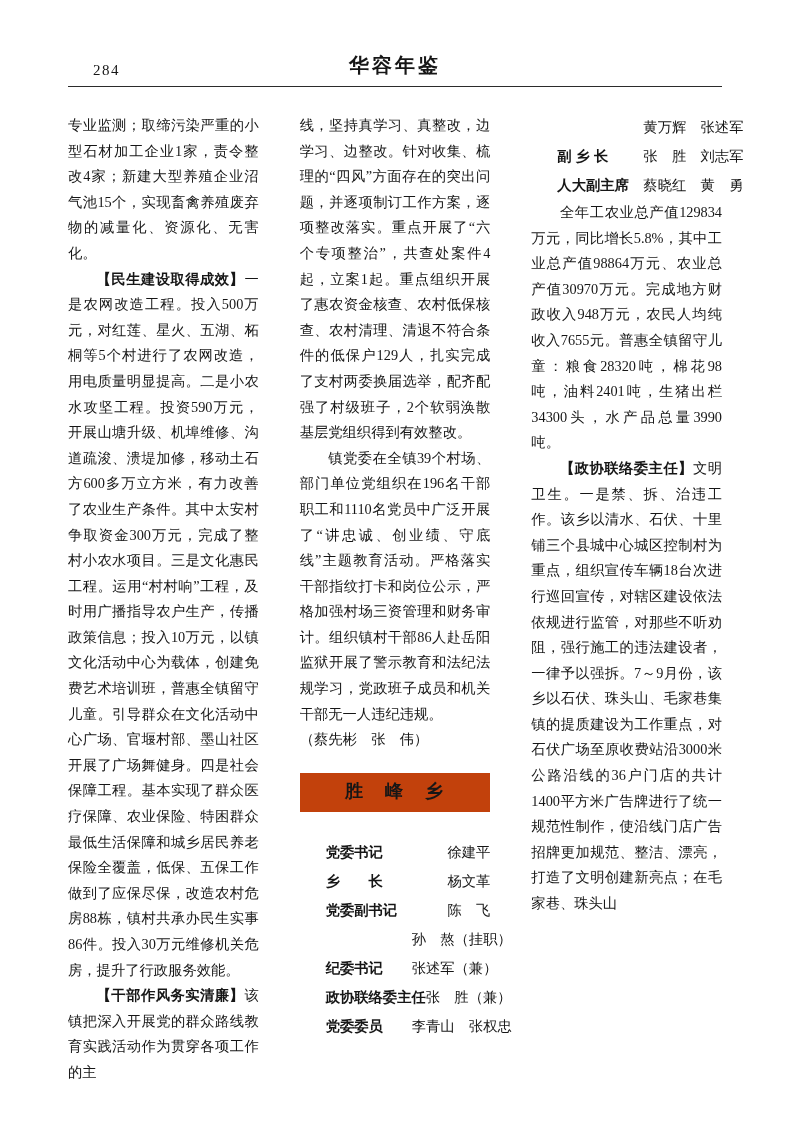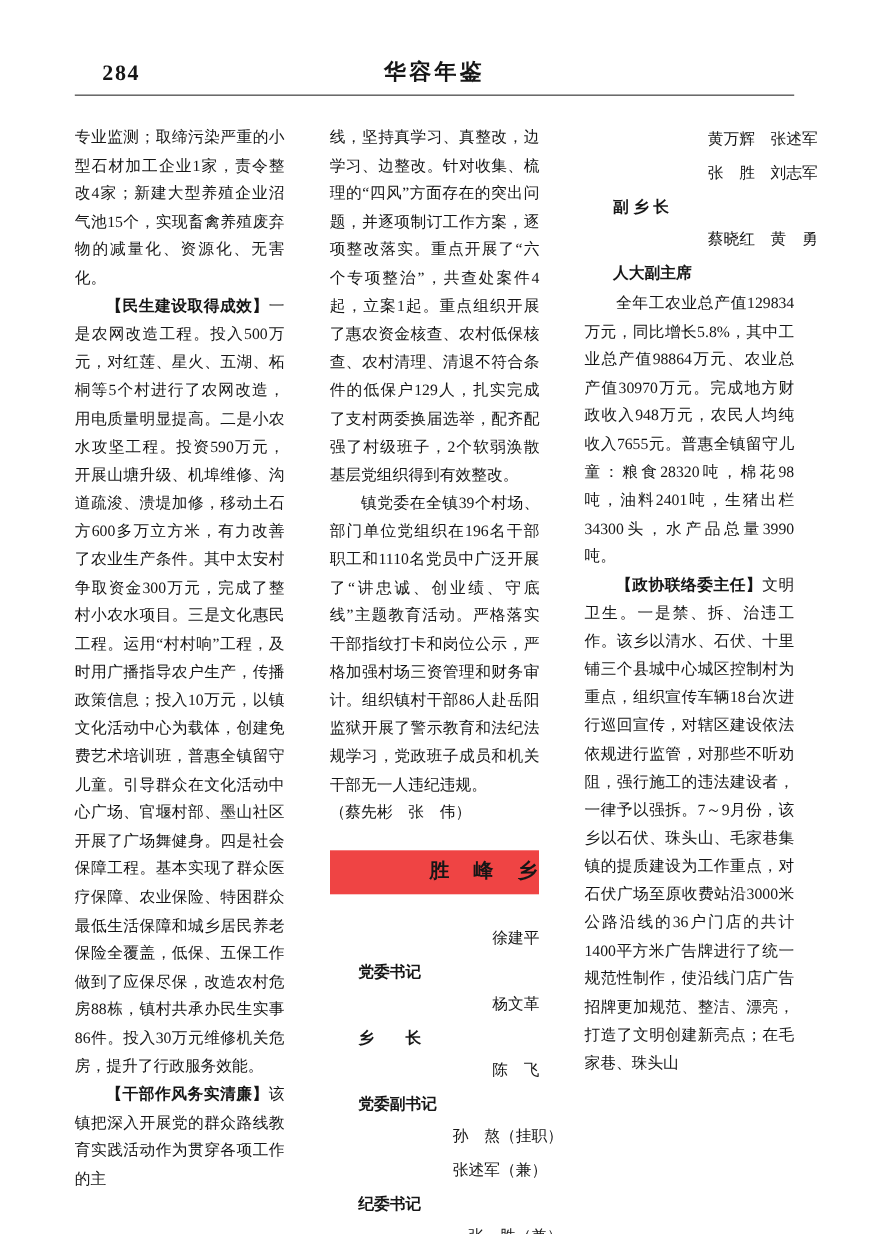--- a/index.html
+++ b/index.html
@@ -1,32 +1,32 @@
 <!DOCTYPE html>
 <html><head>
 <meta charset="utf-8">
 <style>
   * { box-sizing: border-box; margin: 0; padding: 0; }
   html, body { width: 793px; height: 1122px; }
   body { background: #ffffff; font-family: "Liberation Serif", "DejaVu Serif", serif; color: #161616; }
   .page { position: relative; width: 793px; height: 1122px; padding: 60px 71px 0 68px; overflow: hidden; background: #ffffff; }
   .page-header { position: relative; height: 27px; border-bottom: 1.3px solid #2b2b2b; }
-  .page-number { position: absolute; left: 25px; bottom: 7px; font-size: 20px; letter-spacing: 1.5px; font-weight: bold; }
+  .page-number { position: absolute; left: 25px; bottom: 7px; font-size: 15px; letter-spacing: 1.5px; }
   .book-title { position: absolute; left: 0; right: 0; bottom: 7px; text-align: center; font-weight: bold; font-size: 20px; letter-spacing: 3px; }
   .columns { display: flex; gap: 41px; margin-top: 26px; }
   .col { flex: 1 1 0; min-width: 0; font-size: 14.3px; line-height: 25.6px; text-align: justify; }
   p.para { text-align: justify; }
   .indent { text-indent: 2em; }
   .lead { font-weight: bold; font-family: "Liberation Sans", "DejaVu Sans", sans-serif; }
   .byline { text-align: right; padding-right: 4px; }
-  .section-title-bar { margin: 20px 0 26px; background: #ef4444; text-align: right; padding: 6px 0 7px; }
+  .section-title-bar { margin: 20px 0 26px; background: #c2410c; text-align: center; padding: 6px 0 7px; }
   .section-title { font-size: 18px; font-weight: bold; font-family: "Liberation Sans", "DejaVu Sans", sans-serif; letter-spacing: 2px; }
   .roster { padding-left: 26px; }
   .roster-row { display: flex; line-height: 29px; justify-content: space-between; }
-  .roster-title { font-weight: bold; font-family: "Liberation Sans", "DejaVu Sans", sans-serif; min-width: 86px; flex-shrink: 0; margin-top: 31px; }
+  .roster-title { font-weight: bold; font-family: "Liberation Sans", "DejaVu Sans", sans-serif; min-width: 86px; flex-shrink: 0; }
   .roster-name { white-space: nowrap; }
 </style>
 </head>
 <body>
 
 <div class="page">
 
   <div class="page-header">
     <span class="page-number">284</span>
     <span class="book-title">华容年鉴</span>

